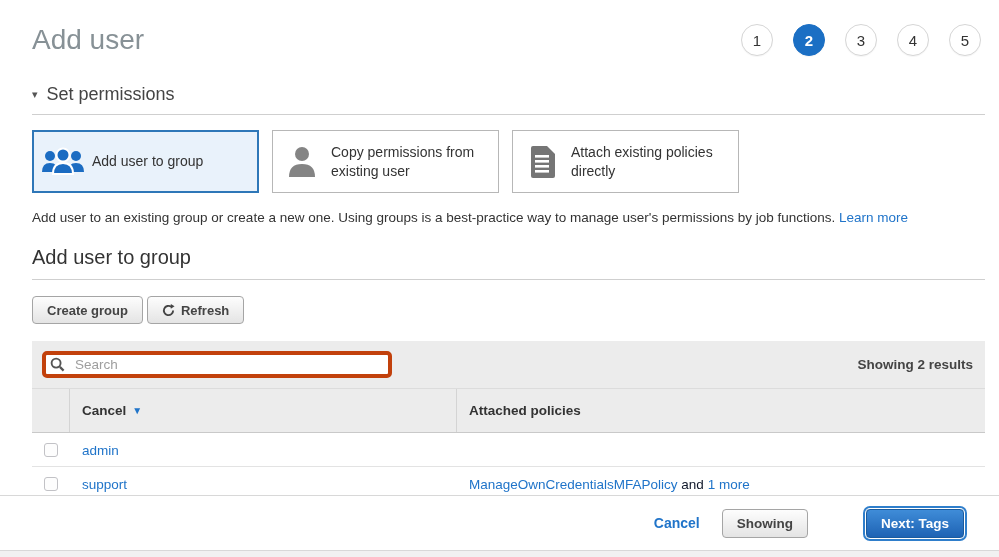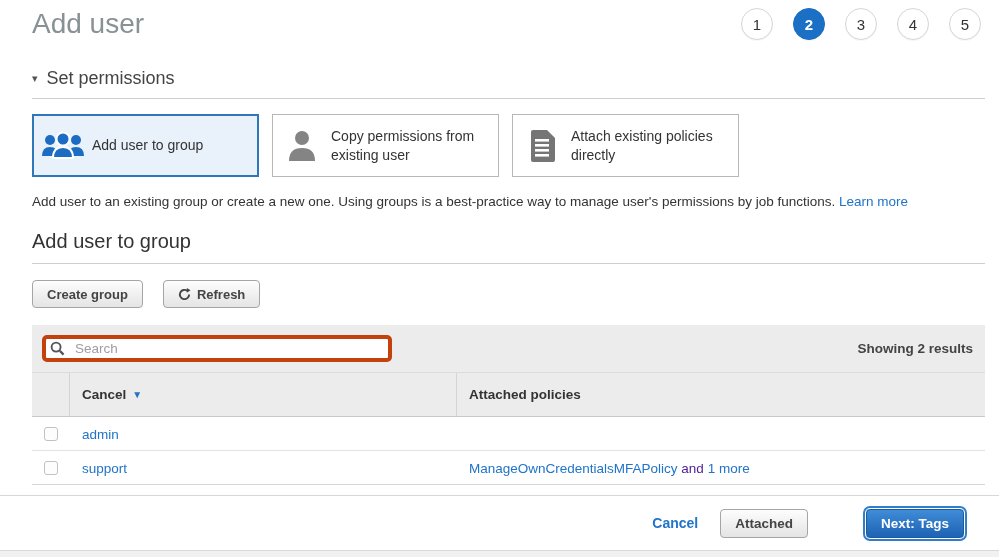--- a/index.html
+++ b/index.html
@@ -6,21 +6,21 @@
   html,body { width: 999px; height: 557px; overflow: hidden; }
   body {
     font-family: "Liberation Sans", sans-serif;
     background: #ffffff;
     color: #333;
     position: relative;
   }
   .content { margin: 0 14px 0 32px; }
 
   
-  .page-header { display: flex; justify-content: space-between; align-items: center; padding-top: 8px; }
+  .page-header { display: flex; justify-content: space-between; align-items: center; padding-top: 24px; }
   .page-title { font-size: 28px; font-weight: 400; color: #879196; }
   .steps { display: flex; gap: 20px; margin-right: 4px; }
   .step {
     width: 32px; height: 32px; border-radius: 50%;
     border: 1px solid #d6d6d6; background: #fff; color: #333;
     display: flex; align-items: center; justify-content: center;
     font-size: 15px; box-shadow: 0 1px 1px rgba(0,0,0,.04);
   }
   .step.active { background: #1b6fc4; border-color: #1b6fc4; color: #fff; font-weight: 700; }
 
@@ -44,21 +44,21 @@
 
   
   .description { margin-top: 17px; font-size: 13.5px; color: #333; }
   a { color: #2074c9; text-decoration: none; cursor: pointer; }
 
   
   .group-title {
     margin-top: 21px; font-size: 20px; font-weight: 400; color: #333;
     padding-bottom: 10px; border-bottom: 1px solid #cfcfcf;
   }
-  .actions { margin-top: 16px; display: flex; gap: 20px; }
+  .actions { margin-top: 16px; display: flex; gap: 4px; }
   .btn {
     display: inline-flex; align-items: center; gap: 6px;
     height: 28px; padding: 0 14px;
     font-family: "Liberation Sans", sans-serif;
     font-size: 13px; font-weight: 700; color: #444;
     background: linear-gradient(#fdfdfd, #e4e4e4);
     border: 1px solid #a5a5a5; border-radius: 4px; cursor: pointer;
   }
 
   
@@ -82,21 +82,21 @@
   .cell-check { width: 38px; flex-shrink: 0; border-right: 1px solid #d4d4d4; display: flex; align-items: center; justify-content: center; }
   .trow .cell-check { border-right: none; }
   .cell-group { width: 387px; flex-shrink: 0; padding-left: 12px; }
   .thead .cell-group { border-right: 1px solid #d4d4d4; }
   .cell-policies { flex: 1; padding-left: 12px; }
   .sort-caret { font-size: 10px; color: #2074c9; margin-left: 6px; }
 
   .trow { display: flex; align-items: center; height: 34px; border-bottom: 1px solid #e3e3e3; background: #fff; }
   .trow:last-child { border-bottom: 1px solid #d6d6d6; }
   .trow a, .and-text { font-size: 13.5px; }
-  .and-text { color: #4c1d95; }
+  .and-text { color: #0f172a; }
   .checkbox {
     width: 14px; height: 14px; border: 1px solid #c2c2c6; border-radius: 3px;
     background: #fdfdfd; cursor: pointer; display: inline-block;
   }
 
   
   .footer {
     position: absolute; left: 0; right: 0; bottom: 6px; height: 56px;
     background: #fff; border-top: 1px solid #d8d8d8; border-bottom: 1px solid #d8d8d8;
     display: flex; align-items: center; justify-content: flex-end; gap: 22px;
@@ -247,16 +247,16 @@
       <div class="cell-policies">
         <a href="#">ManageOwnCredentialsMFAPolicy</a><span class="and-text"> and </span><a href="#">1 more</a>
       </div>
     </div>
   </div>
 
 </div>
 
 <div class="footer">
   <a href="#" class="cancel-link">Cancel</a>
-  <button class="btn btn-footer">Attached</button>
+  <button class="btn btn-footer">Showing</button>
   <button class="btn-primary">Next: Tags</button>
 </div>
 <div class="bottom-strip"></div>
 
 </body></html>

